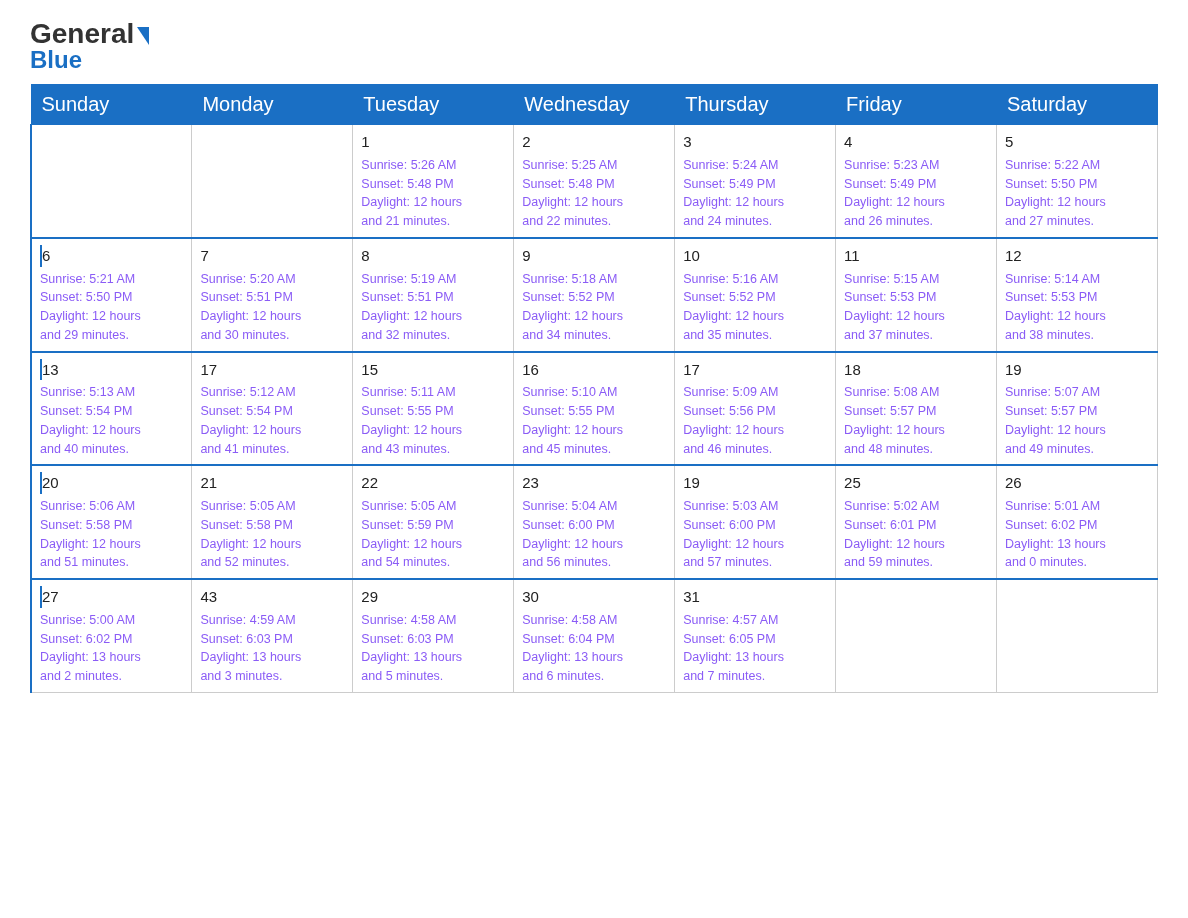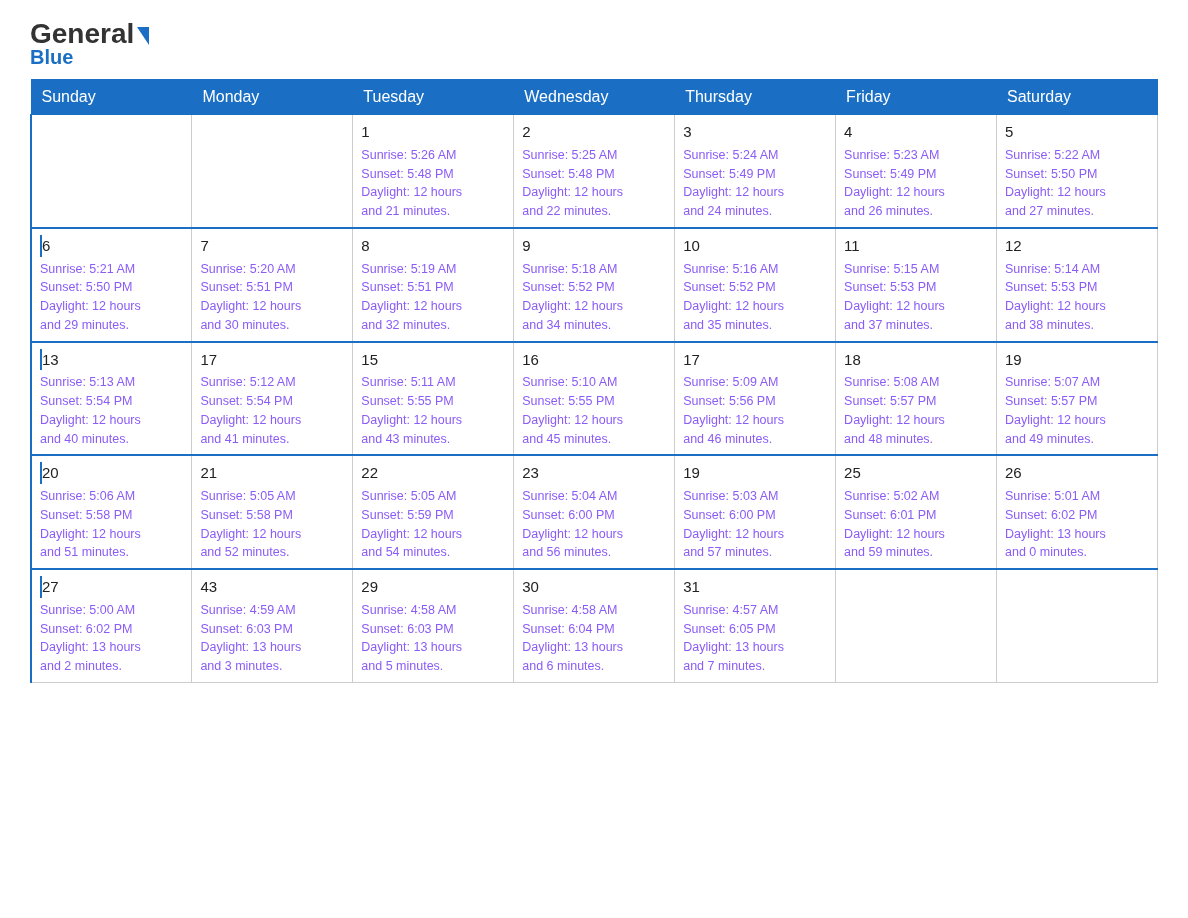--- a/index.html
+++ b/index.html
@@ -21,21 +21,21 @@
       flex-direction: column;
       align-items: flex-start;
     }
     .logo-text {
       font-size: 28px;
       font-weight: bold;
       color: #333;
       line-height: 1;
     }
     .logo-line2 {
-      font-size: 20px;
+      font-size: 24px;
       font-weight: bold;
       color: #1a6fc4;
       margin-top: -2px;
     }
     .title-block {
       text-align: right;
     }
     .month-title {
       font-size: 52px;
       font-weight: normal;
@@ -48,21 +48,21 @@
       margin-top: 4px;
     }
     .calendar-table {
       width: 100%;
       border-collapse: collapse;
       margin-top: 10px;
     }
     .calendar-table th {
       background-color: #1a6fc4;
       color: #fff;
-      font-size: 16px;
+      font-size: 20px;
       font-weight: normal;
       padding: 8px 10px;
       text-align: left;
       border: 1px solid #1a6fc4;
     }
     .calendar-table td {
       border: 1px solid #ccc;
       vertical-align: top;
       padding: 6px 8px;
       width: 14.28%;

